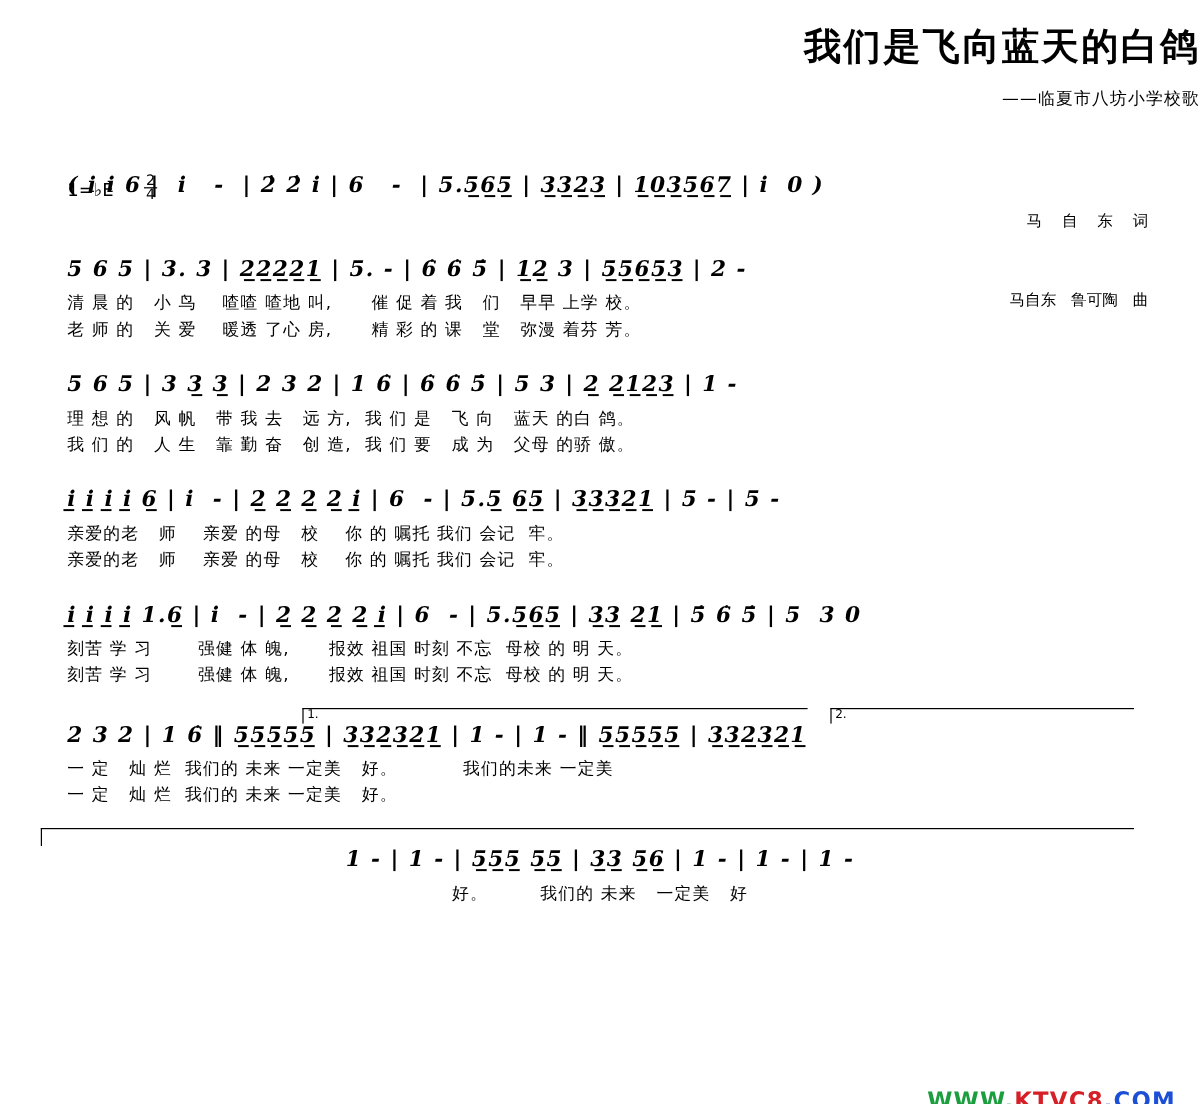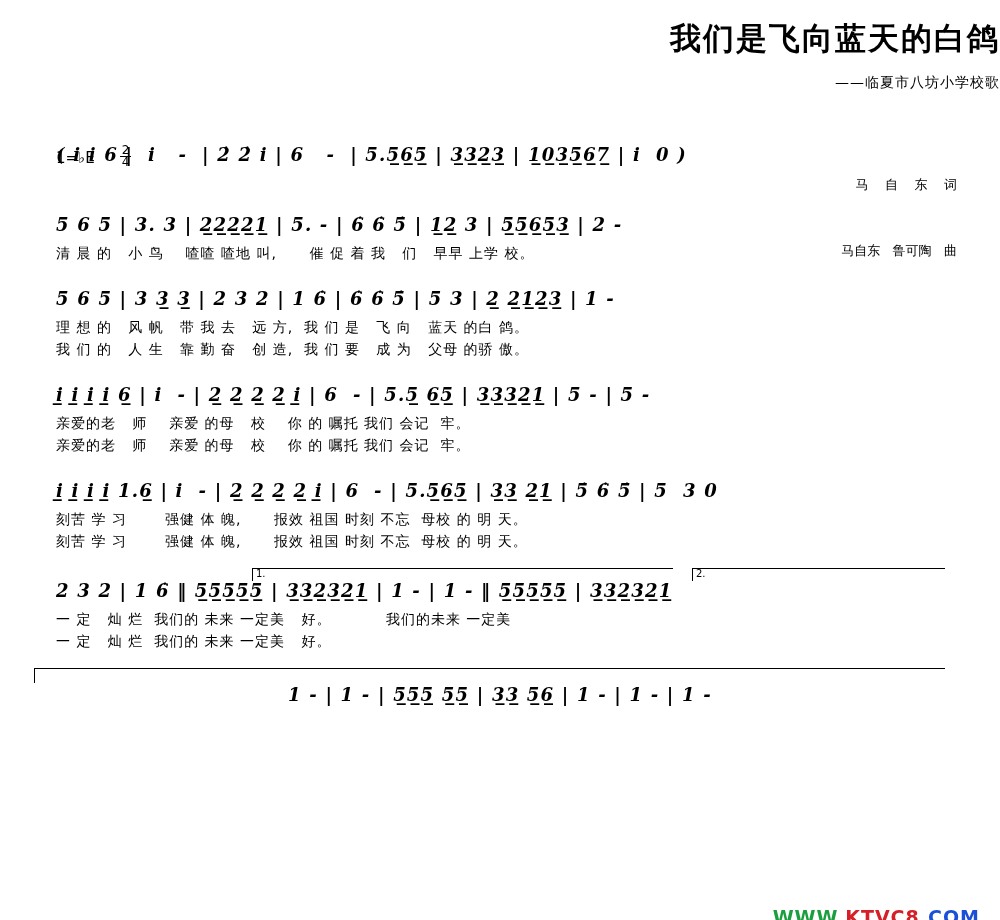--- a/index.html
+++ b/index.html
@@ -130,20 +130,21 @@
   </div>
 
   <div class="musicline" style="margin-top:46px;">
     <div class="mline-notes">( i i 6 |  i   -  | 2̇ 2̇ i | 6   -  | 5.5̲6̲5̲ | 3̲3̲2̲3̲ | 1̲0̲3̲5̲6̲7̲ | i  0 )</div>
     <div class="mline-lyr"></div>
   </div>
 
   <div class="musicline" style="margin-top:14px;">
     <div class="mline-notes">5 6 5 | 3. 3 | 2̲2̲2̲2̲1̲ | 5. - | 6̇ 6̇ 5̇ | 1̲2̲ 3 | 5̲5̲6̲5̲3̲ | 2 -</div>
     <div class="mline-lyr">清 晨 的   小 鸟    喳喳 喳地 叫,      催 促 着 我   们   早早 上学 校。</div>
+    <div class="mline-lyr">老 师 的   关 爱    暖透 了心 房,      精 彩 的 课   堂   弥漫 着芬 芳。</div>
   </div>
 
   <div class="musicline" style="margin-top:18px;">
     <div class="mline-notes">5 6 5 | 3 3̲ 3̲ | 2 3 2 | 1 6̇ | 6̇ 6̇ 5̇ | 5 3 | 2̲ 2̲1̲2̲3̲ | 1 -</div>
     <div class="mline-lyr">理 想 的   风 帆   带 我 去   远 方,  我 们 是   飞 向   蓝天 的白 鸽。</div>
     <div class="mline-lyr">我 们 的   人 生   靠 勤 奋   创 造,  我 们 要   成 为   父母 的骄 傲。</div>
   </div>
 
   <div class="musicline" style="margin-top:18px;">
     <div class="mline-notes">i̲ i̲ i̲ i̲ 6̲ | i  - | 2̲ 2̲ 2̲ 2̲ i̲ | 6  - | 5.5̲ 6̲5̲ | 3̲3̲3̲2̲1̲ | 5 - | 5 -</div>
@@ -165,19 +166,20 @@
       <span>2.</span>
     </div>
     <div class="mline-notes">2 3 2 | 1 6̇ ‖ 5̲5̲5̲5̲5̲ | 3̲3̲2̲3̲2̲1̲ | 1 - | 1 - ‖ 5̲5̲5̲5̲5̲ | 3̲3̲2̲3̲2̲1̲</div>
     <div class="mline-lyr">一 定   灿 烂  我们的 未来 一定美   好。          我们的未来 一定美</div>
     <div class="mline-lyr">一 定   灿 烂  我们的 未来 一定美   好。</div>
   </div>
 
   <div class="musicline" style="margin-top:26px;text-align:center;">
     <div class="longbracket" style="left:-22px;top:-10px;width:910px;"></div>
     <div class="mline-notes">1 - | 1 - | 5̲5̲5̲ 5̲5̲ | 3̲3̲ 5̲6̲ | 1 - | 1 - | 1 -</div>
+    <div class="mline-lyr">好。        我们的 未来   一定美   好</div>
   </div>
 
   <div class="wm">
     <span class="w">WWW.</span><span class="k">KTVC8</span><span class="c">.COM</span>
   </div>
 
 </div>
 
 </body></html>

